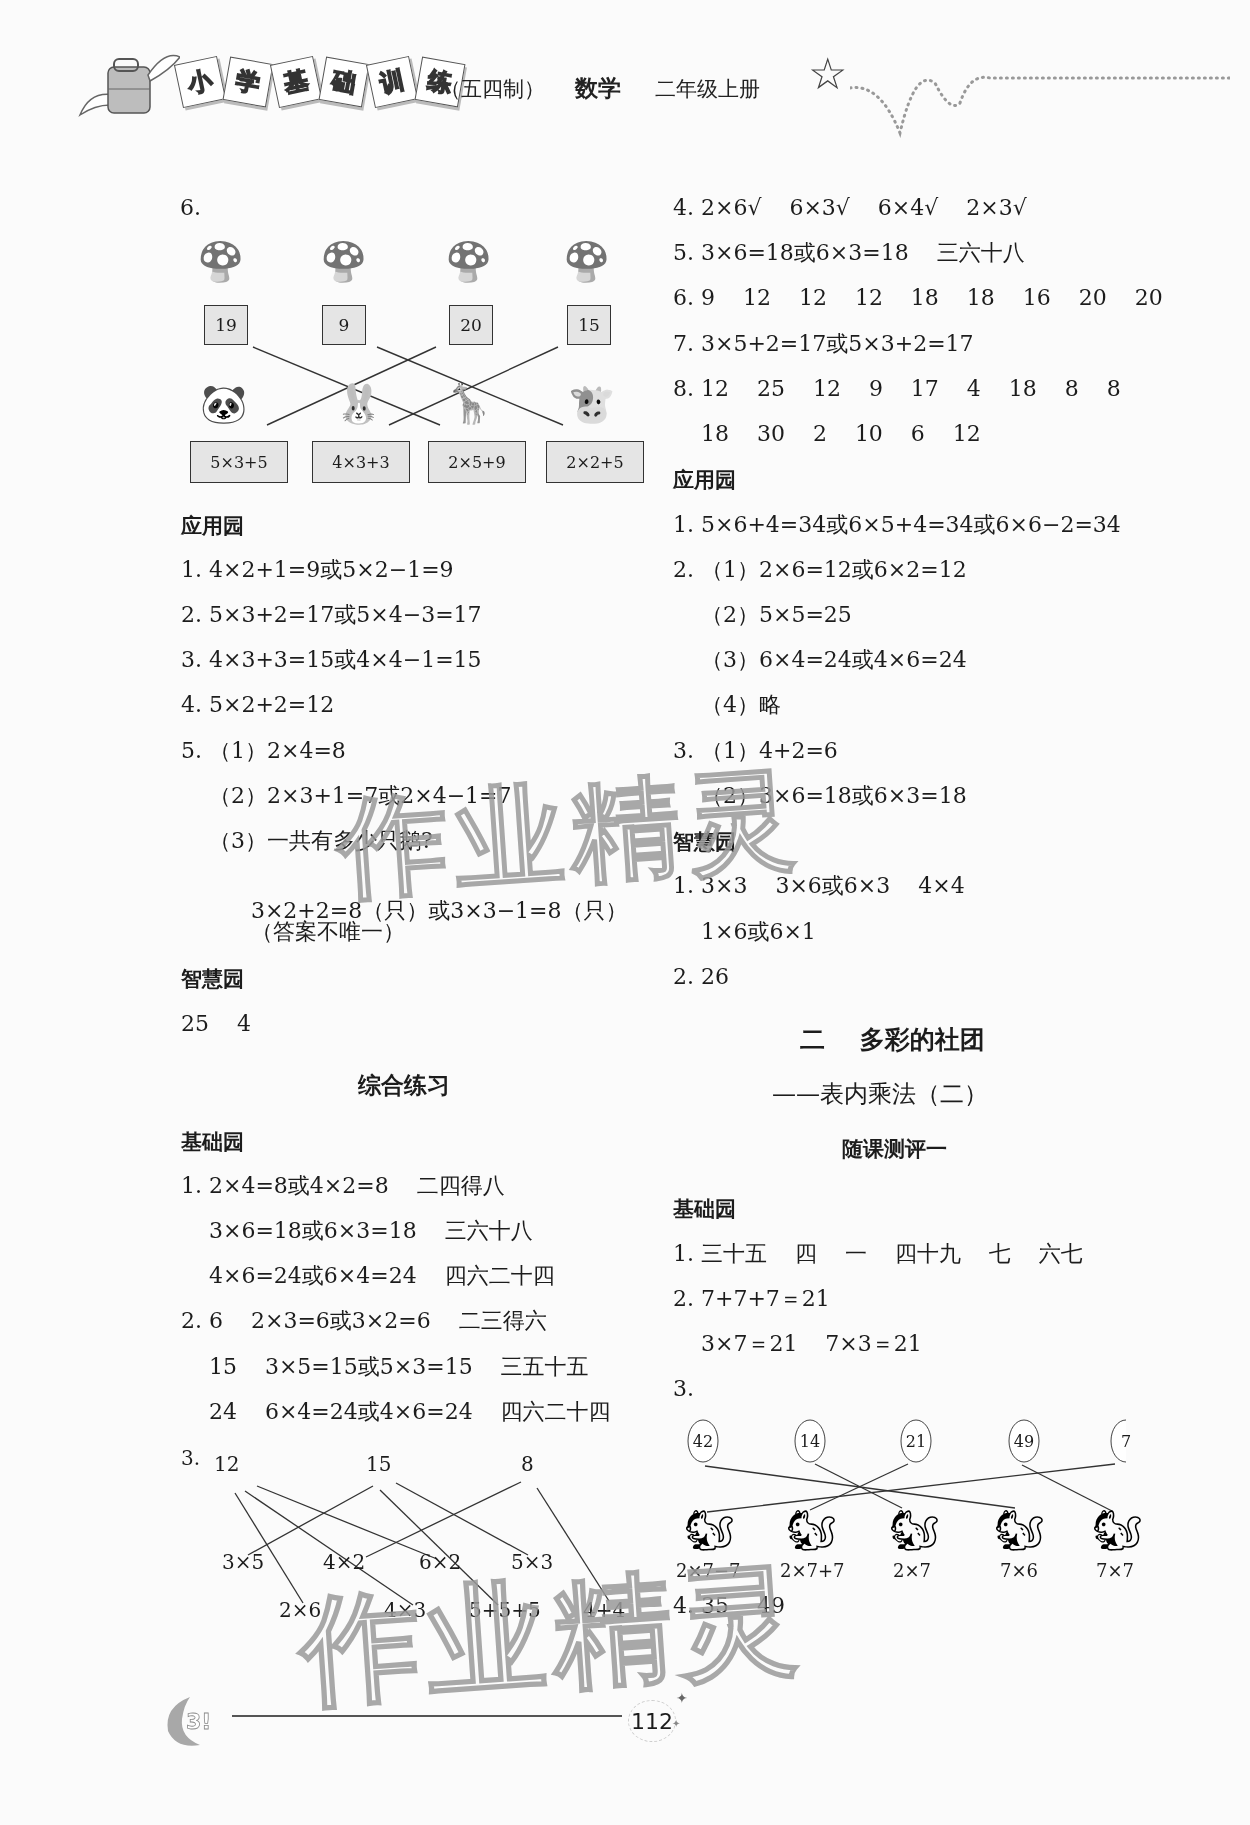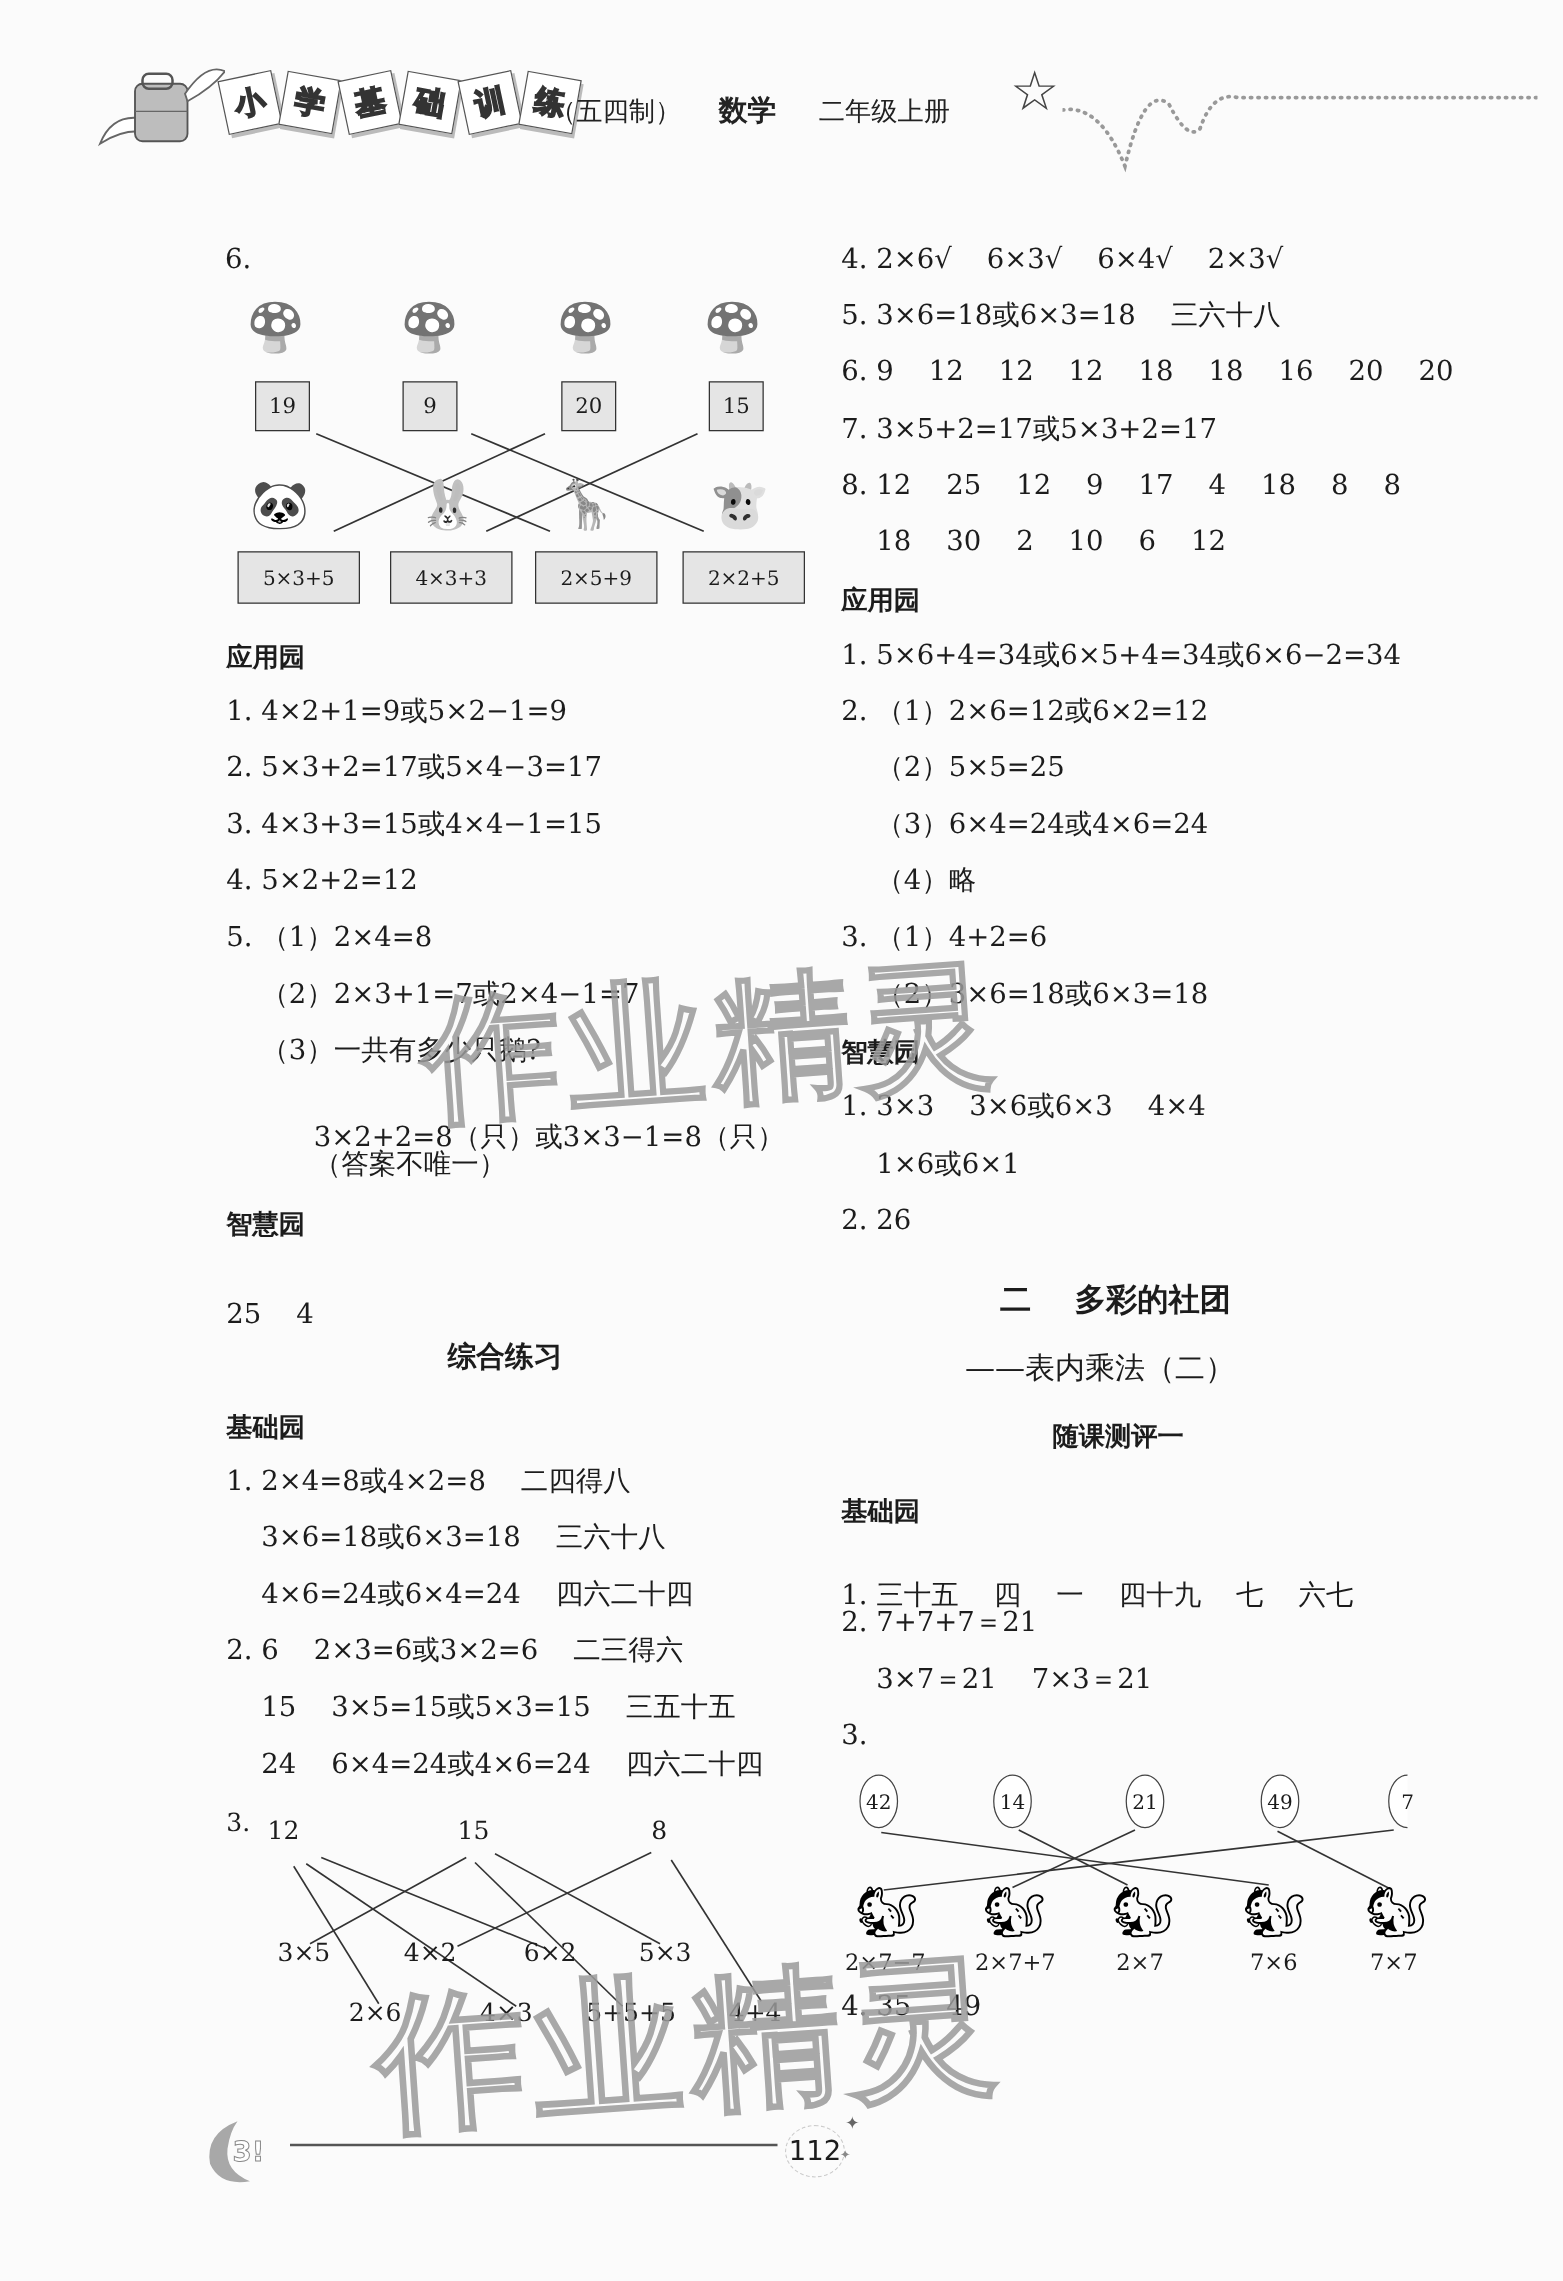--- a/index.html
+++ b/index.html
@@ -111,21 +111,21 @@
 <div class="line" style="left:181px;top:604px;">2. 5×3+2=17或5×4−3=17</div>
 <div class="line" style="left:181px;top:649px;">3. 4×3+3=15或4×4−1=15</div>
 <div class="line" style="left:181px;top:694px;">4. 5×2+2=12</div>
 <div class="line" style="left:181px;top:740px;">5. （1）2×4=8</div>
 <div class="line" style="left:181px;top:785px;">    （2）2×3+1=7或2×4−1=7</div>
 <div class="line" style="left:181px;top:830px;">    （3）一共有多少只鹅?</div>
 <div class="line" style="left:181px;top:875px;margin-top:25px;">          3×2+2=8（只）或3×3−1=8（只）</div>
 <div class="line" style="left:181px;top:921px;">          （答案不唯一）</div>
 
 <div class="heading" style="left:181px;top:965px;">智慧园</div>
-<div class="line" style="left:181px;top:1013px;margin-top:28px;">25    4</div>
+<div class="line" style="left:181px;top:1013px;">25    4</div>
 
 <div class="center-head" style="left:358px;top:1070px;font-size:23px;">综合练习</div>
 <div class="heading" style="left:181px;top:1128px;">基础园</div>
 <div class="line" style="left:181px;top:1175px;">1. 2×4=8或4×2=8    二四得八</div>
 <div class="line" style="left:181px;top:1220px;">    3×6=18或6×3=18    三六十八</div>
 <div class="line" style="left:181px;top:1265px;">    4×6=24或6×4=24    四六二十四</div>
 <div class="line" style="left:181px;top:1310px;">2. 6    2×3=6或3×2=6    二三得六</div>
 <div class="line" style="left:181px;top:1356px;">    15    3×5=15或5×3=15    三五十五</div>
 <div class="line" style="left:181px;top:1401px;">    24    6×4=24或4×6=24    四六二十四</div>
 
@@ -173,21 +173,21 @@
 <div class="heading" style="left:673px;top:828px;">智慧园</div>
 <div class="line" style="left:673px;top:875px;">1. 3×3    3×6或6×3    4×4</div>
 <div class="line" style="left:673px;top:921px;">    1×6或6×1</div>
 <div class="line" style="left:673px;top:966px;">2. 26</div>
 
 <div class="center-head" style="left:800px;top:1023px;font-size:25px;">二    多彩的社团</div>
 <div class="line" style="left:772px;top:1082px;font-size:24px;">——表内乘法（二）</div>
 <div class="center-head" style="left:842px;top:1135px;font-size:21px;">随课测评一</div>
 
 <div class="heading" style="left:673px;top:1195px;">基础园</div>
-<div class="line" style="left:673px;top:1243px;margin-top:23px;">1. 三十五    四    一    四十九    七    六七</div>
+<div class="line" style="left:673px;top:1243px;">1. 三十五    四    一    四十九    七    六七</div>
 <div class="line" style="left:673px;top:1288px;">2. 7+7+7＝21</div>
 <div class="line" style="left:673px;top:1333px;">    3×7＝21    7×3＝21</div>
 
 <div class="line" style="left:673px;top:1378px;">3.</div>
 <svg class="abs" style="left:686px;top:1413px;" width="440" height="52">
   <ellipse cx="17" cy="28" rx="15" ry="21" fill="#fff" stroke="#444"></ellipse>
   <ellipse cx="124" cy="28" rx="15" ry="21" fill="#fff" stroke="#444"></ellipse>
   <ellipse cx="230" cy="28" rx="15" ry="21" fill="#fff" stroke="#444"></ellipse>
   <ellipse cx="338" cy="28" rx="15" ry="21" fill="#fff" stroke="#444"></ellipse>
   <ellipse cx="440" cy="28" rx="15" ry="21" fill="#fff" stroke="#444"></ellipse>

